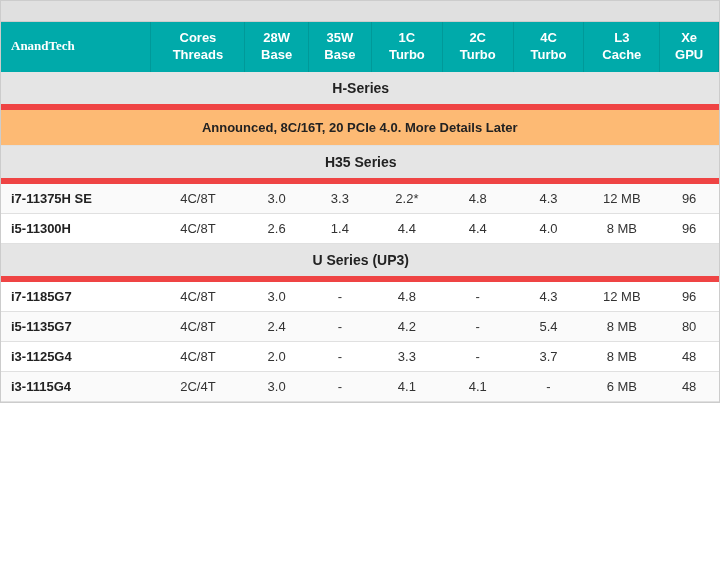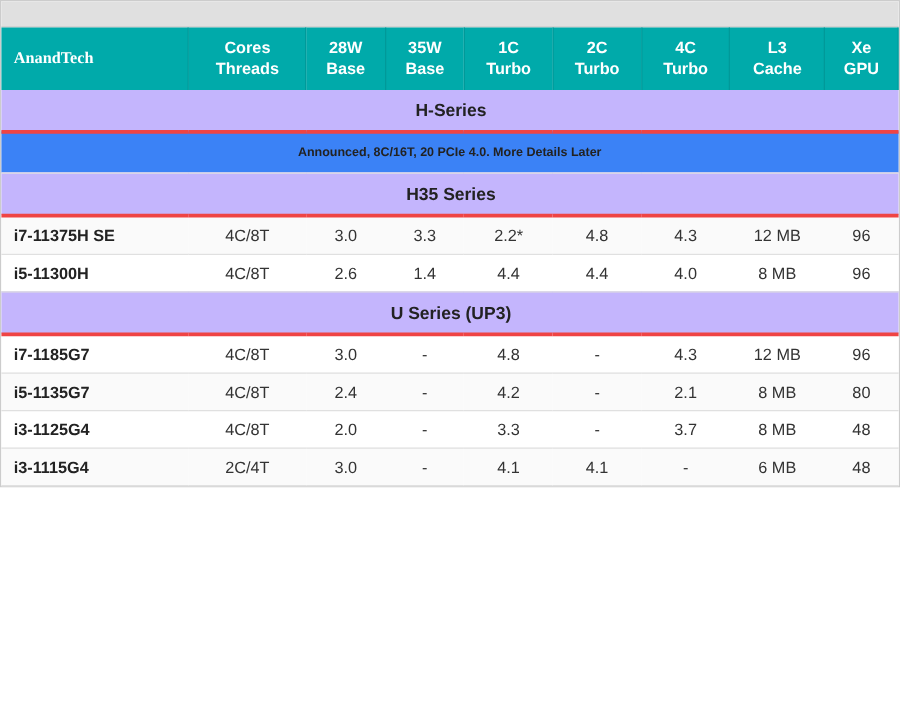--- a/index.html
+++ b/index.html
@@ -48,33 +48,33 @@
       border-bottom: 1px solid #e0e0e0;
       color: #333;
     }
     tbody tr td:first-child {
       text-align: left;
       padding-left: 10px;
       font-weight: bold;
       color: #222;
     }
     .section-header td {
-      background: #c4b5fd;
+      background: #e5e5e5;
       text-align: center !important;
       font-weight: bold;
       font-size: 14px;
       color: #333;
       padding: 8px;
-      border-bottom: 3px solid #ef4444;
+      border-bottom: 6px solid #ef4444;
     }
     .announcement td {
-      background: #3b82f6;
+      background: #fdba74;
       text-align: center !important;
       font-weight: normal;
-      font-size: 10px;
+      font-size: 13px;
       color: #444;
       padding: 10px;
       border-bottom: 1px solid #e0e0e0;
       font-style: normal;
     }
     tbody tr:not(.section-header):not(.announcement) td {
       background: #fff;
     }
     tbody tr:not(.section-header):not(.announcement):nth-child(even) td {
       background: #fafafa;
@@ -145,21 +145,21 @@
           <td>12 MB</td>
           <td>96</td>
         </tr>
         <tr>
           <td>i5-1135G7</td>
           <td>4C/8T</td>
           <td>2.4</td>
           <td>-</td>
           <td>4.2</td>
           <td>-</td>
-          <td>2.1</td>
+          <td>5.4</td>
           <td>8 MB</td>
           <td>80</td>
         </tr>
         <tr>
           <td>i3-1125G4</td>
           <td>4C/8T</td>
           <td>2.0</td>
           <td>-</td>
           <td>3.3</td>
           <td>-</td>

